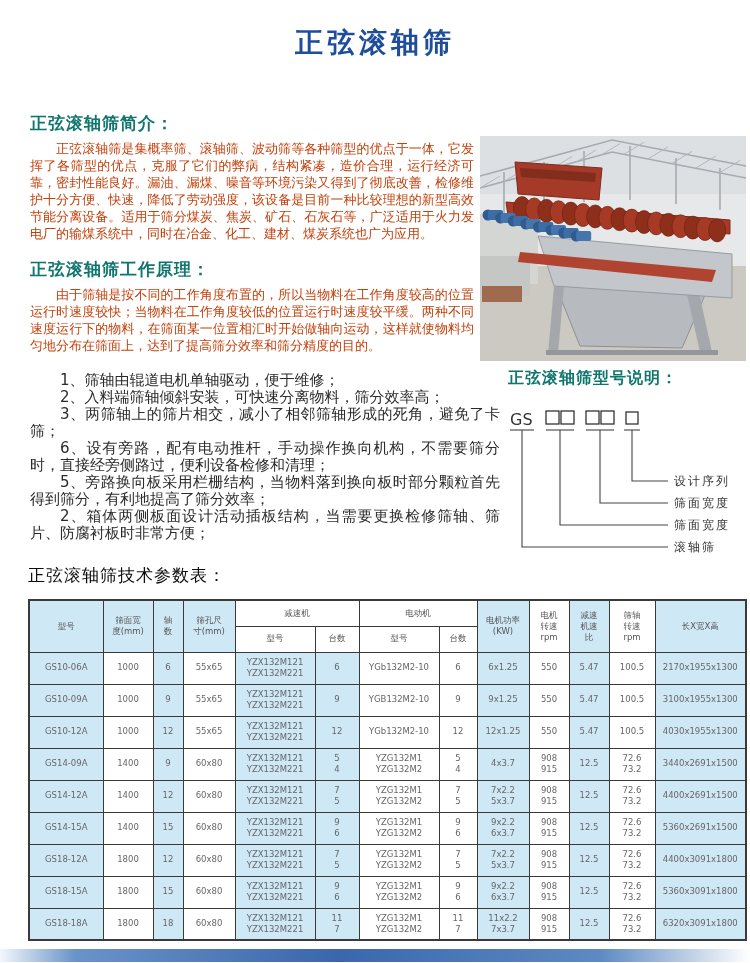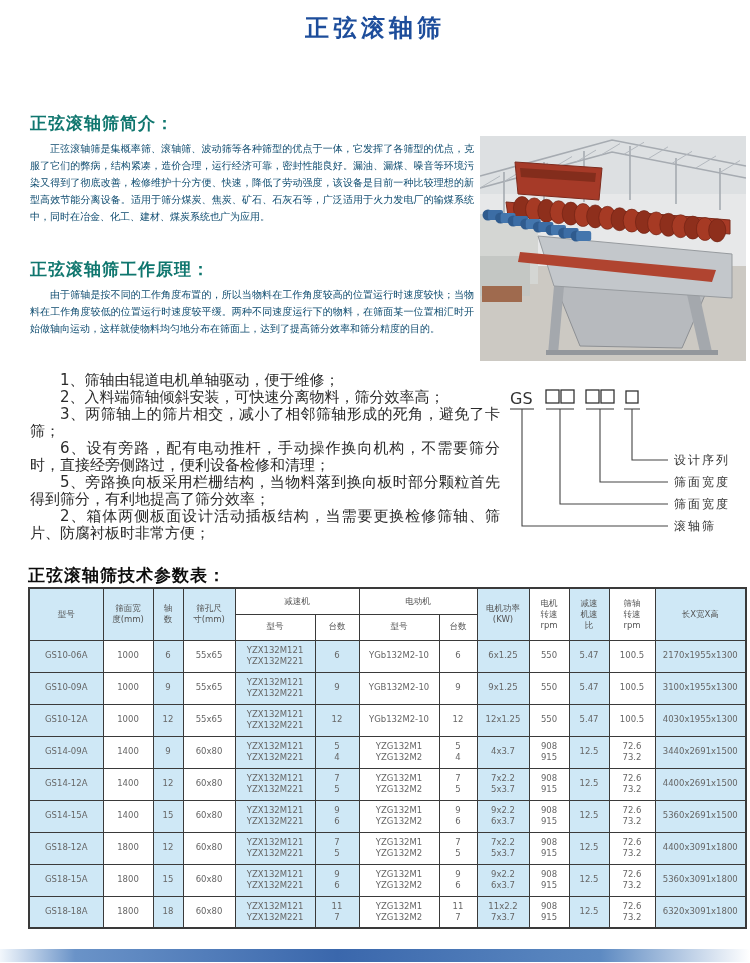--- a/index.html
+++ b/index.html
@@ -1,44 +1,44 @@
 <!DOCTYPE html>
 <html style="--accent-blue: #1d4d9b; --cell-blue: #cfe8f6;"><head>
 <meta charset="utf-8">
 <style>
   * { margin:0; padding:0; box-sizing:border-box; }
   html,body { background:#ffffff; }
   body { font-family:"DejaVu Sans", sans-serif; }
   .page { position:relative; width:750px; height:963px; margin:0 auto; background:#fff; overflow:hidden; }
 
   .page-title {
-    position:absolute; top:12px; left:0; width:100%;
-    text-align:center; font-size:24px; font-weight:bold;
+    position:absolute; top:24px; left:0; width:100%;
+    text-align:center; font-size:28px; font-weight:bold;
     color:var(--accent-blue,#1d4d9b); letter-spacing:4px;
   }
 
   .sec-heading { font-size:17px; font-weight:bold; color:#0f766e; letter-spacing:1px; }
   .para {
-    font-size:10px; line-height:17px; color:#0c4a6e;
+    font-size:13px; line-height:17px; color:#c2410c;
     text-align:justify; text-indent:2em; margin-top:5px;
   }
 
   .sec-intro     { position:absolute; left:30px; top:112px; width:444px; }
   .photo-wrap    { position:absolute; left:480px; top:136px; width:266px; height:225px; }
   .sec-principle { position:absolute; left:30px; top:258px; width:444px; }
   .sec-features  { position:absolute; left:30px; top:368px; width:470px; }
   .feat { font-size:15px; line-height:17px; color:#2b2b2b; text-align:justify; text-indent:2em; }
 
   .model-spec { position:absolute; left:508px; top:368px; width:240px; }
   .model-spec .sec-heading { font-size:16px; }
   .model-spec svg { margin-top:8px; }
   .model-spec text { font-family:"DejaVu Sans", sans-serif; fill:#333; }
 
   .sec-table { position:absolute; left:28px; top:564px; width:719px; }
-  .table-title { font-size:17px; font-weight:bold; color:#0c0c0c; letter-spacing:1px; margin-bottom:0; }
+  .table-title { font-size:17px; font-weight:normal; color:#0c0c0c; letter-spacing:1px; margin-bottom:12px; }
   table.params { border-collapse:collapse; table-layout:fixed; width:717px; border:2px solid #3a3a3a; }
   table.params th, table.params td {
     border:1px solid #3a3a3a; text-align:center; vertical-align:middle;
     font-size:8.5px; font-weight:normal; color:#666; padding:2px 1px;
     white-space:pre-line; line-height:1.3; overflow:hidden;
   }
   table.params th { color:#555; height:26px; }
   table.params td { height:32px; }
   th.blue, td.blue { background:var(--cell-blue,#cfe8f6); }
 
@@ -156,20 +156,21 @@
         <p class="feat">1、筛轴由辊道电机单轴驱动，便于维修；</p>
         <p class="feat">2、入料端筛轴倾斜安装，可快速分离物料，筛分效率高；</p>
         <p class="feat">3、两筛轴上的筛片相交，减小了相邻筛轴形成的死角，避免了卡筛；</p>
         <p class="feat">6、设有旁路，配有电动推杆，手动操作换向机构，不需要筛分时，直接经旁侧路过，便利设备检修和清理；</p>
         <p class="feat">5、旁路换向板采用栏栅结构，当物料落到换向板时部分颗粒首先得到筛分，有利地提高了筛分效率；</p>
         <p class="feat">2、箱体两侧板面设计活动插板结构，当需要更换检修筛轴、筛片、防腐衬板时非常方便；</p>
       </div>
   </div>
 
   <div class="model-spec">
+    <div class="sec-heading">正弦滚轴筛型号说明：</div>
     <svg width="240" height="165" viewBox="0 0 240 165">
       <text x="2" y="28" font-size="16">GS</text>
       <g fill="none" stroke="#333" stroke-width="1.3">
         <rect x="38" y="14" width="13" height="13"></rect>
           <rect x="53" y="14" width="13" height="13"></rect>
         <rect x="78" y="14" width="13" height="13"></rect>
           <rect x="93" y="14" width="13" height="13"></rect>
         <rect x="118" y="15" width="12" height="12"></rect>
       </g>
       <g stroke="#444" stroke-width="1.1" fill="none">

